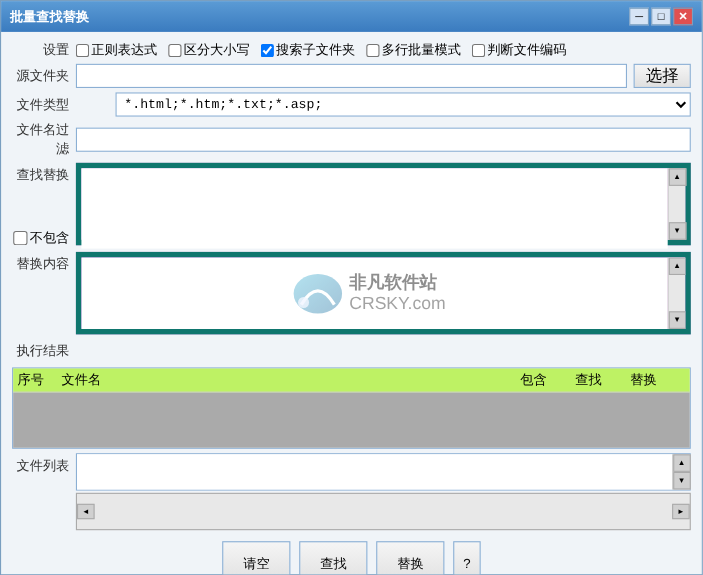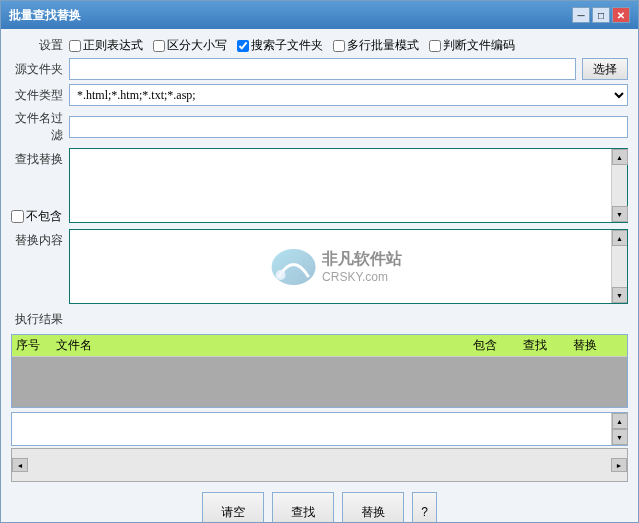--- a/index.html
+++ b/index.html
@@ -110,37 +110,38 @@
       font-family: inherit;
     }
 
     .select-input {
       flex: 1;
       height: 22px;
       border: 1px solid #8bafd4;
       background: white;
       padding: 0 3px;
       font-size: 12px;
-      font-family: Liberation Serif, serif;
+      font-family: Liberation Mono, monospace;
+      margin-left: 36px;
     }
 
     .btn-select {
       height: 22px;
       padding: 0 10px;
       border: 1px solid #8bafd4;
       background: linear-gradient(to bottom, #f5f5f5, #e0e0e0);
       cursor: pointer;
-      font-size: 12px;
+      font-size: 15px;
       font-family: inherit;
       white-space: nowrap;
     }
 
     .area-with-scrollbar {
       display: flex;
-      border: 1px solid #0f766e;
+      border: 5px solid #0f766e;
       background: #f0abfc;
       position: relative;
     }
 
     .area-textarea {
       flex: 1;
       border: none;
       outline: none;
       resize: none;
       font-size: 12px;
@@ -316,21 +317,21 @@
         <option>*.html;*.htm;*.txt;*.asp;</option>
       </select>
     </div>
 
     <div class="row">
       <span class="label">文件名过滤</span>
       <input type="text" class="text-input" style="">
     </div>
 
     <div class="row" style="align-items: flex-start; gap: 6px;">
-      <div style="display:flex; flex-direction:column; gap:2px; flex-shrink:0;">
+      <div style="display:flex; flex-direction:column; gap:2px; flex-shrink:0;align-items:flex-end;">
         <span class="label" style="padding-top:3px;">查找替换</span>
         <div style="display:flex; align-items:center; gap:2px; padding-left:0; margin-top:38px;">
           <input type="checkbox" style="">
           <span>不包含</span>
         </div>
       </div>
       <div class="area-with-scrollbar" style="flex:1; height:75px;">
         <textarea class="area-textarea" style="height: 73px;"></textarea>
         <div class="v-scrollbar">
           <div class="v-scrollbar-btn">▲</div>
@@ -351,21 +352,21 @@
                 <stop offset="0%" style="stop-color:#4ab8d8;stop-opacity:1"></stop>
                 <stop offset="100%" style="stop-color:#2070a0;stop-opacity:1"></stop>
               </linearGradient>
             </defs>
             <ellipse cx="25" cy="20" rx="22" ry="18" fill="url(#wg1)" opacity="0.7"></ellipse>
             <path d="M10 30 Q25 5 40 30" fill="none" stroke="white" stroke-width="3"></path>
             <ellipse cx="12" cy="28" rx="5" ry="5" fill="#e8f0ff" opacity="0.8"></ellipse>
           </svg>
           <div>
             <div style="font-size:16px; font-weight:bold; color:#444;">非凡软件站</div>
-            <div style="font-size:12px; color:#666;">CRSKY.com</div>
+            <div style="font-size:16px; color:#666;">CRSKY.com</div>
           </div>
         </div>
         <div class="v-scrollbar">
           <div class="v-scrollbar-btn">▲</div>
           <div class="v-scrollbar-btn">▼</div>
         </div>
       </div>
     </div>
 
     <div class="results-section">
@@ -376,20 +377,21 @@
           <span class="col-fn">文件名</span>
           <span class="col-inc">包含</span>
           <span class="col-find">查找</span>
           <span class="col-rep">替换</span>
         </div>
         <div class="results-body-area"></div>
       </div>
     </div>
 
     <div class="file-list-section">
+      <span class="label" style="padding-top:3px; flex-shrink:0;">文件列表</span>
       <div style="flex:1; display:flex; flex-direction:column;">
         <div class="file-list-content" style="flex:1;">
           <textarea style="flex: 1 1 0%; border: none; outline: none; resize: none; font-size: 12px; font-family: inherit; padding: 2px; width: calc(100% - 16px);"></textarea>
           <div class="v-scrollbar">
             <div class="v-scrollbar-btn">▲</div>
             <div class="v-scrollbar-btn">▼</div>
           </div>
         </div>
         <div class="h-scroll-inner" style="margin-top:2px;">
           <div class="h-scroll-btn">◄</div>

